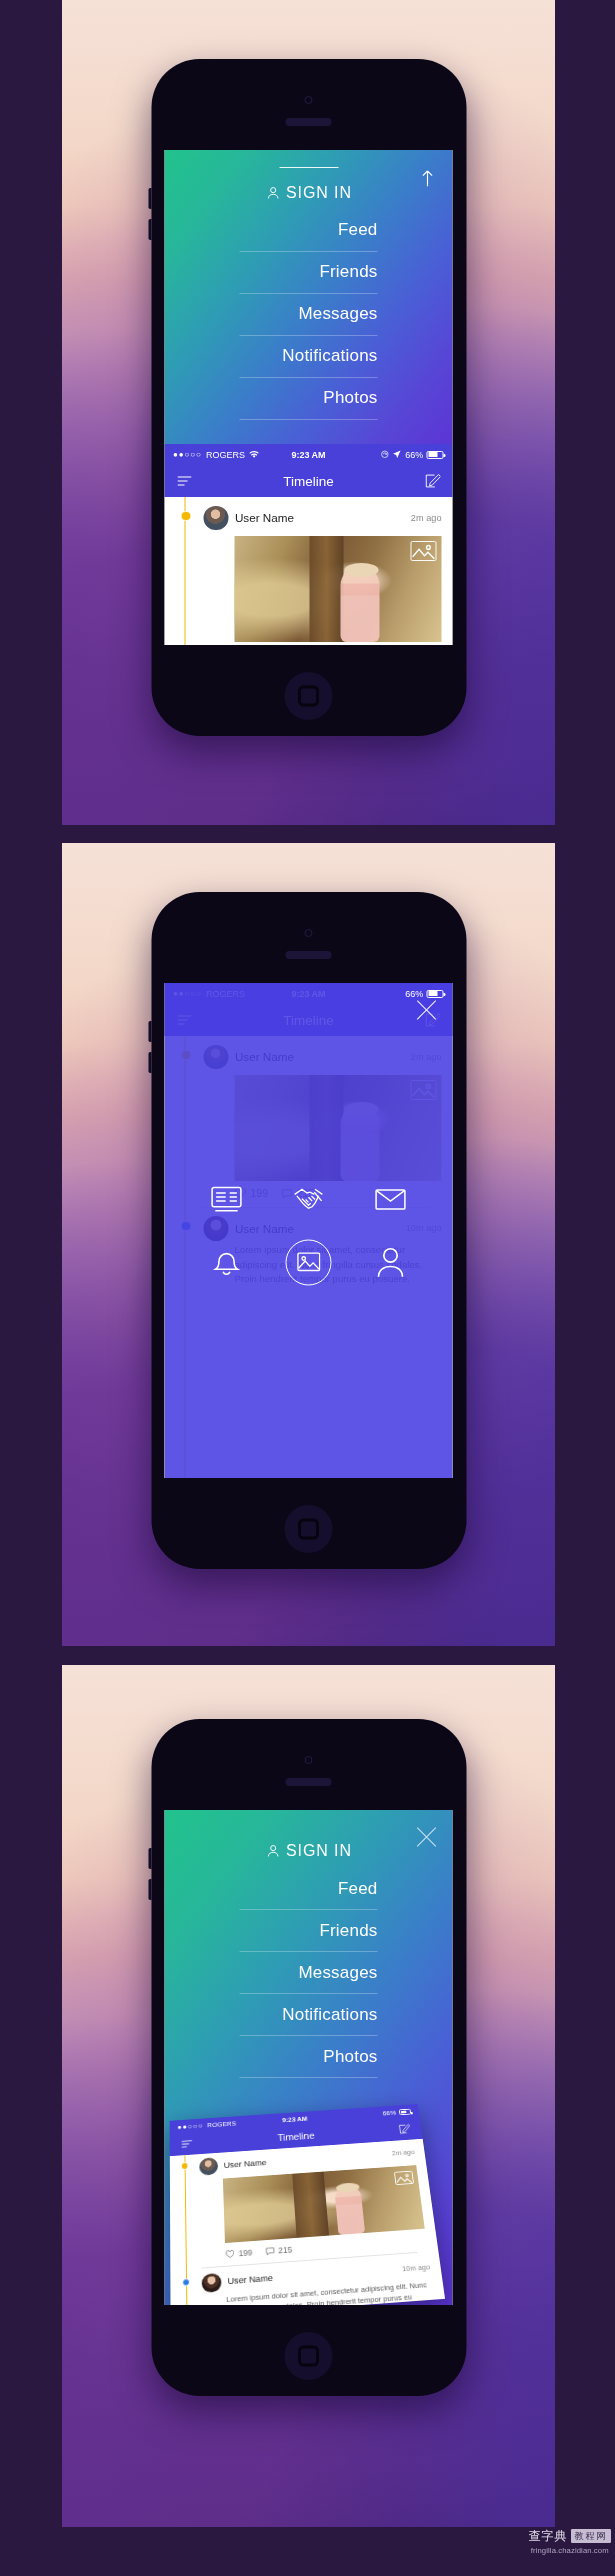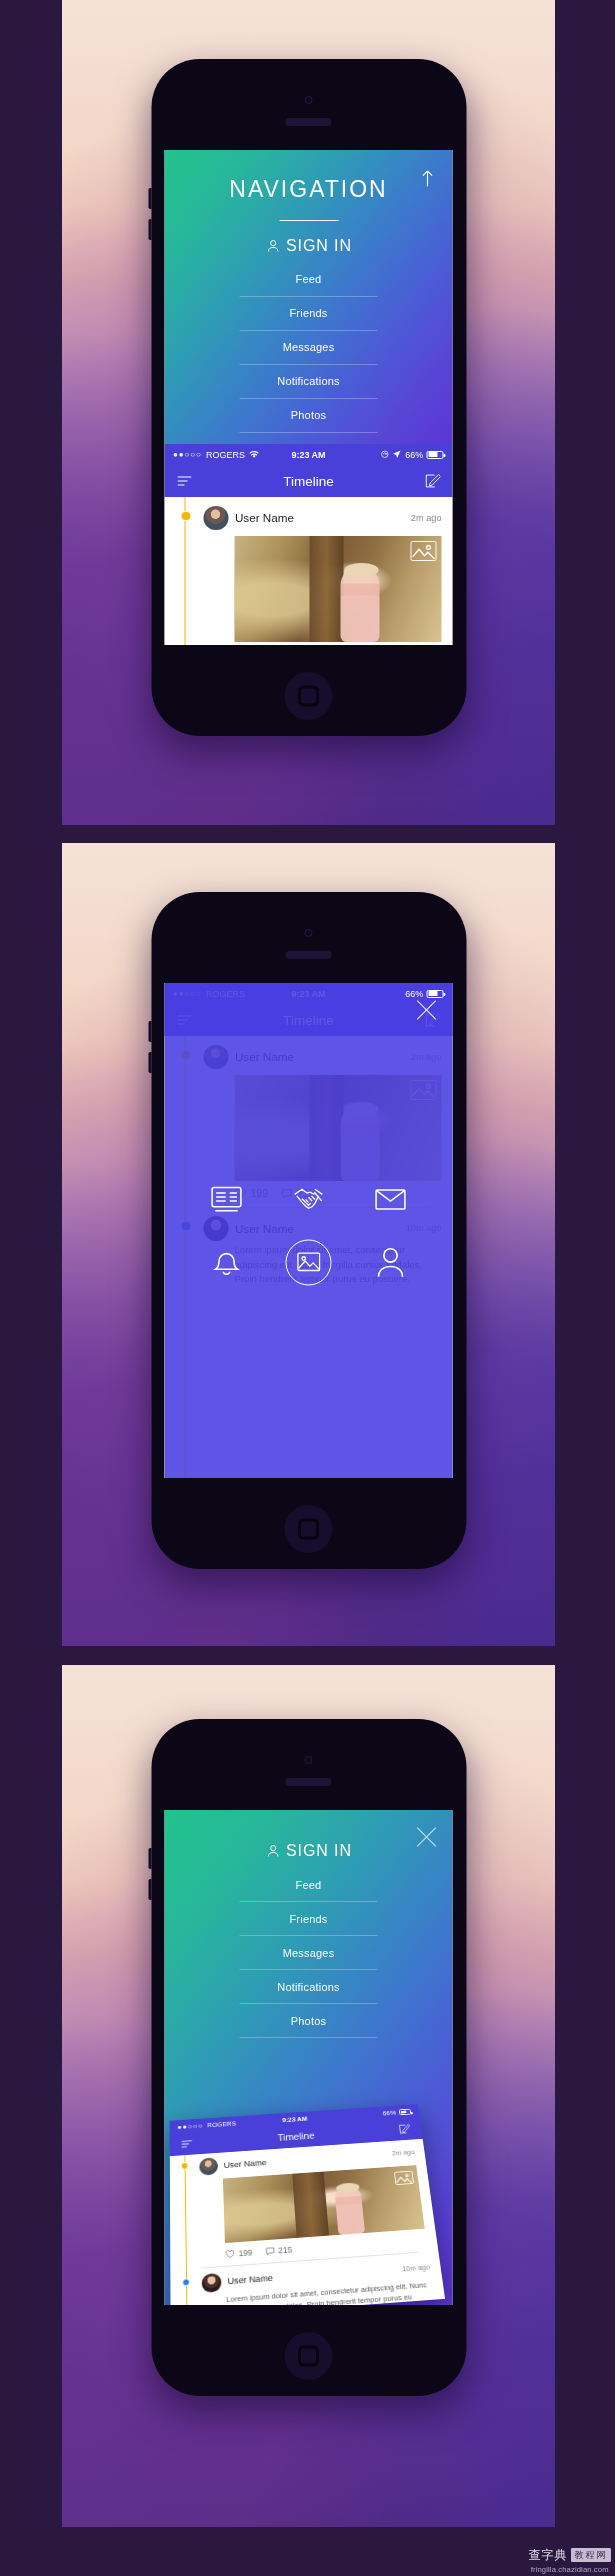--- a/index.html
+++ b/index.html
@@ -85,21 +85,21 @@
     font-weight:300; padding-top:26px; color:#fff;
   }
   .nav-rule{ width:59px; height:1.2px; background:rgba(255,255,255,.92); margin:16.6px auto 0; }
   .signin{
     display:flex; align-items:center; justify-content:center; gap:5.5px;
     font-size:16px; letter-spacing:0.9px; font-weight:300; margin-top:16px;
   }
   .signin svg{ width:15.4px; height:15.4px; }
   .menu{ margin:16px 75px 0; }
   .menu-item{
-    text-align:center; font-size:11px; font-weight:300; letter-spacing:0.2px;
+    text-align:right; font-size:17px; font-weight:300; letter-spacing:0.2px;
     padding:10.5px 0; border-bottom:0.6px solid rgba(255,255,255,.27);
   }
   .menu-item:first-child{ padding-top:2.5px; }
   .arrow-up{ position:absolute; top:18.5px; right:17px; width:16px; height:18.5px; }
   .close-x{ position:absolute; top:13.5px; right:13.5px; width:26px; height:26px; opacity:.92; }
 
   
   .status-bar{
     height:21px; background:#4840d8; color:#fff; display:flex; align-items:center;
     padding:0 8.6px; font-size:9px; position:relative; font-weight:500;
@@ -194,21 +194,21 @@
   .tilt-card .avatar{ width:19.7px; height:19.7px; flex:0 0 19.7px; }
   .tilt-card .p-name{ font-size:9.2px; }
   .tilt-card .p-time{ font-size:7.4px; }
   .tilt-card .p-photo{ height:71px; margin-left:24.6px; }
   .tilt-card .p-actions{ padding-left:24.6px; font-size:8.6px; }
   .tilt-card .p-text{ margin-left:24.6px; font-size:7.6px; }
   .tilt-card .p-sep{ margin-left:32px; }
   .tilt-card .battery{ width:13.5px; height:6.2px; }
 
   
-  .watermark{ position:absolute; right:4.9px; bottom:2px; text-align:center; opacity:.95; }
+  .watermark{ position:absolute; right:4.9px; bottom:21px; text-align:center; opacity:.95; }
   .wm-row{ display:flex; align-items:center; gap:3.7px; justify-content:center; }
   .wm-cn{ color:#e8e2ef; font-size:12.3px; letter-spacing:0.6px; font-family:"DejaVu Sans", sans-serif; }
   .wm-box{ background:#cfc6da; color:#3a2b52; font-size:9.2px; padding:0.6px 3.7px; letter-spacing:1.8px; border-radius:1.2px; font-family:"DejaVu Sans", sans-serif; }
   .wm-url{ color:#b9aecb; font-size:7.7px; margin-top:1.2px; letter-spacing:0.1px; }
 </style>
 </head>
 <body>
 
 <div class="page-frame">
 
@@ -224,21 +224,20 @@
       <div class="phone-home">
           <i></i>
         </div>
 
       <div class="phone-scr">
 
         <div class="nav-sheet partial">
           <svg class="arrow-up" viewBox="0 0 24 28" fill="none" stroke="#fff" stroke-width="1.7">
             <path d="M12 26V3M12 3L5 10M12 3l7 7"></path>
           </svg>
-          <div class="nav-title">NAVIGATION</div>
           <div class="nav-rule"></div>
           <div class="signin">
             <svg viewBox="0 0 24 24" fill="none" stroke="#fff" stroke-width="1.5">
               <circle cx="12" cy="8" r="4"></circle>
                 <path d="M4.5 21c0-4.2 3.4-6.5 7.5-6.5s7.5 2.3 7.5 6.5"></path>
             </svg>
             <span>SIGN IN</span>
           </div>
           <div class="menu">
             <div class="menu-item">Feed</div>

